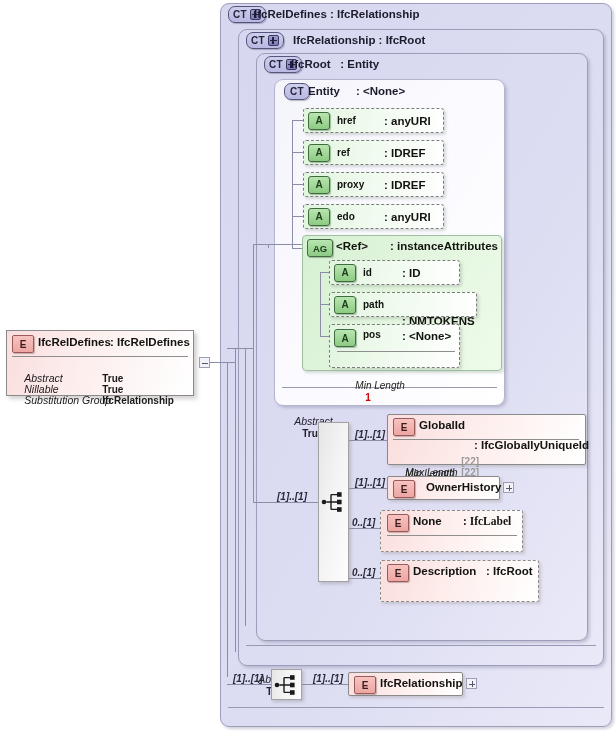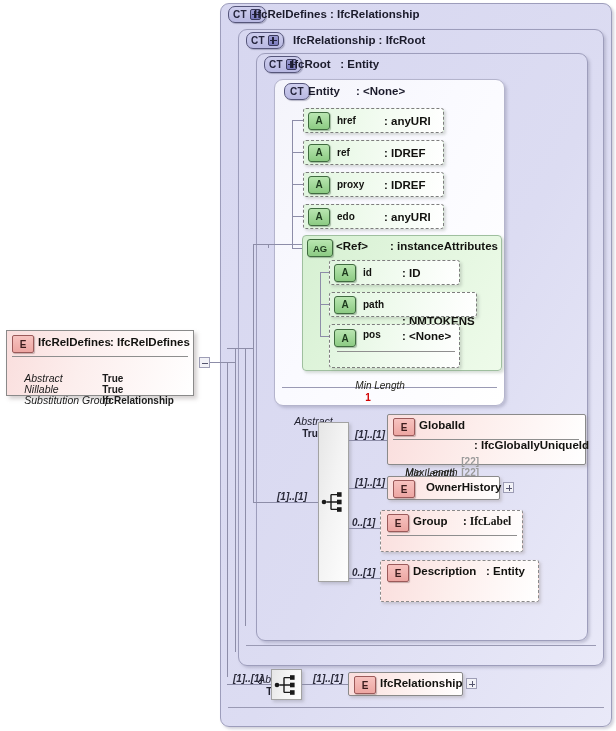--- a/index.html
+++ b/index.html
@@ -299,32 +299,32 @@
     <span class="fv" style="color:#9a9a9a;">[22]</span>
   </div>
 
   <div class="elem" style="left:387px;top:476px;width:113px;height:24px;"></div>
   <div class="ebadge" style="left:393px;top:480px;">E</div>
   <div class="etitle" style="left:426px;top:481px;">OwnerHistory</div>
   <div class="tog plus" style="left:503px;top:482px;"></div>
 
   <div class="elem dashed" style="left:380px;top:510px;width:143px;height:42px;"></div>
   <div class="ebadge" style="left:387px;top:514px;">E</div>
-  <div class="etitle" style="left:413px;top:515px;">Group</div>
+  <div class="etitle" style="left:413px;top:515px;">None</div>
   <div class="etitle" style="left:463px;top:515px;font-family:Liberation Serif, serif;">: IfcLabel</div>
   <div class="facet" style="left:387px;top:539px;">
     <span class="rule" style="width:130px;"></span>
     <span class="fk">Nillable</span>
     <span class="fv" style="margin-left:9px;">True</span>
   </div>
 
   <div class="elem dashed" style="left:380px;top:560px;width:159px;height:42px;"></div>
   <div class="ebadge" style="left:387px;top:564px;">E</div>
   <div class="etitle" style="left:413px;top:565px;">Description</div>
-  <div class="etitle" style="left:486px;top:565px;">: Entity</div>
+  <div class="etitle" style="left:486px;top:565px;">: IfcRoot</div>
 
   <div class="ln lnh" style="left:227px;top:684px;width:44px;"></div>
   <div class="card" style="left:233px;top:673px;">[1]..[1]</div>
 
   <div class="seqbox" style="left:271px;top:669px;width:31px;height:31px;">
     <svg width="26" height="24" viewBox="0 0 26 24">
       <circle cx="3" cy="12" r="2.3" fill="#1a1a1a"></circle>
       <path d="M5.3 12 H10 M10 4.6 V19.4 M10 4.6 H16 M10 12 H16 M10 19.4 H16" stroke="#1a1a1a" stroke-width="1.4" fill="none"></path>
       <rect x="16" y="2.2" width="4.6" height="4.6" fill="#1a1a1a"></rect>
       <rect x="16" y="9.7" width="4.6" height="4.6" fill="#1a1a1a"></rect>

